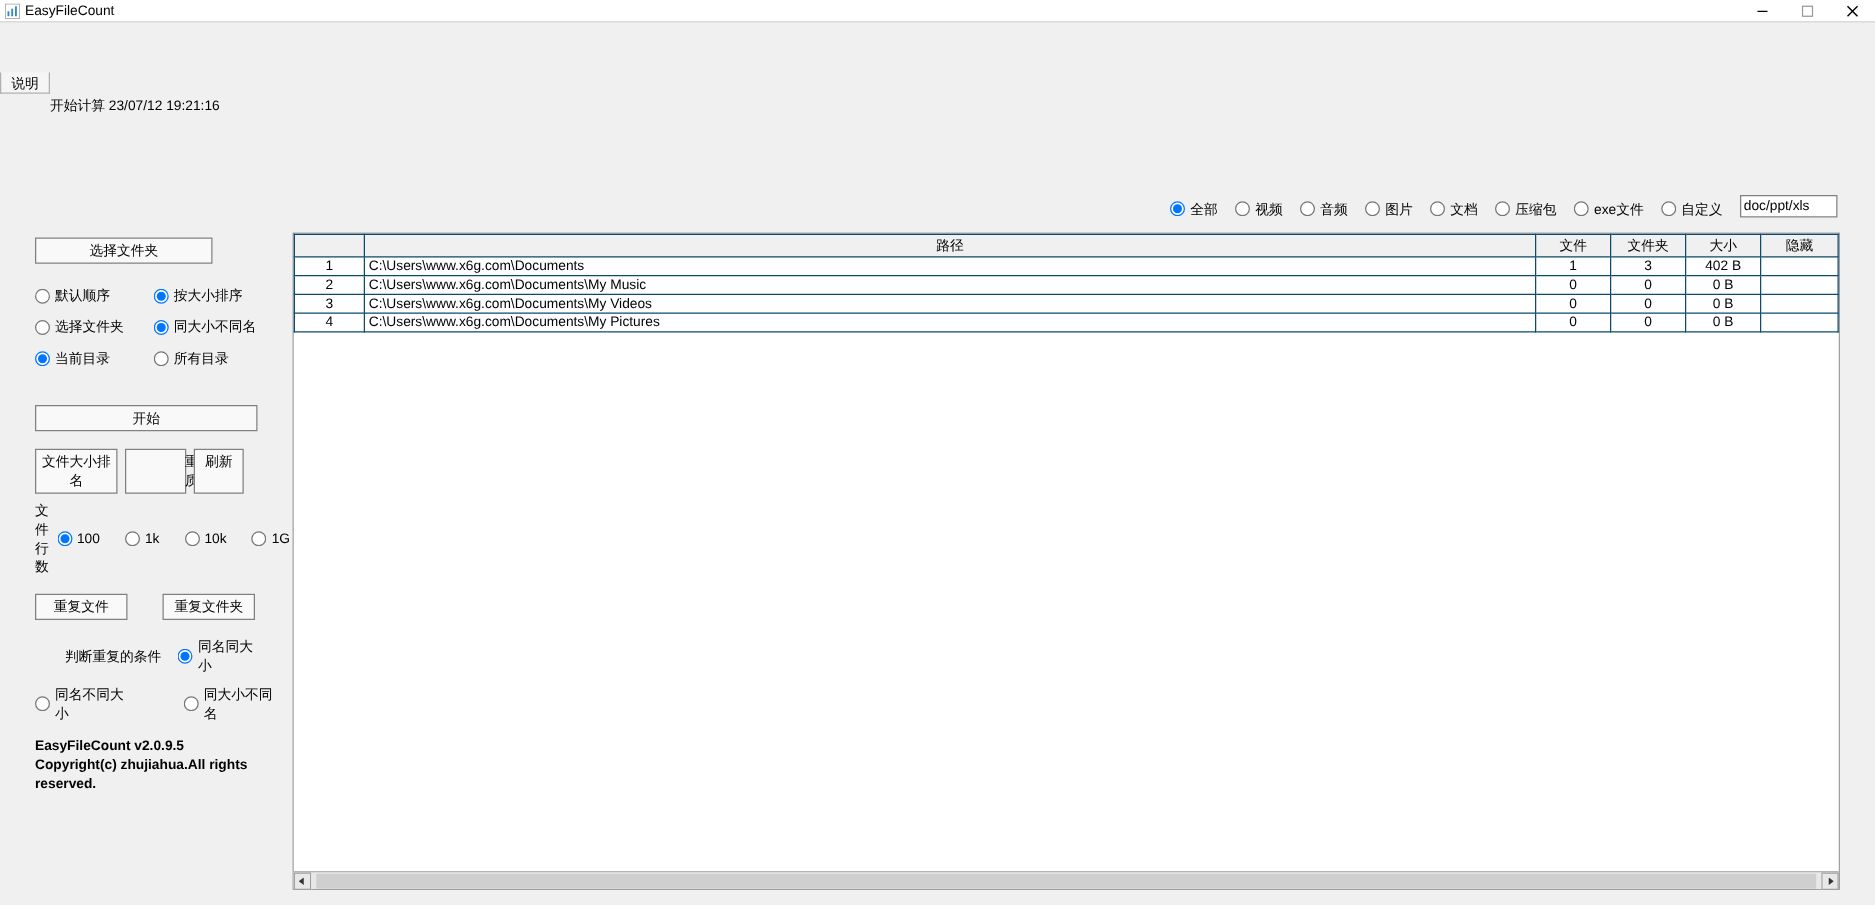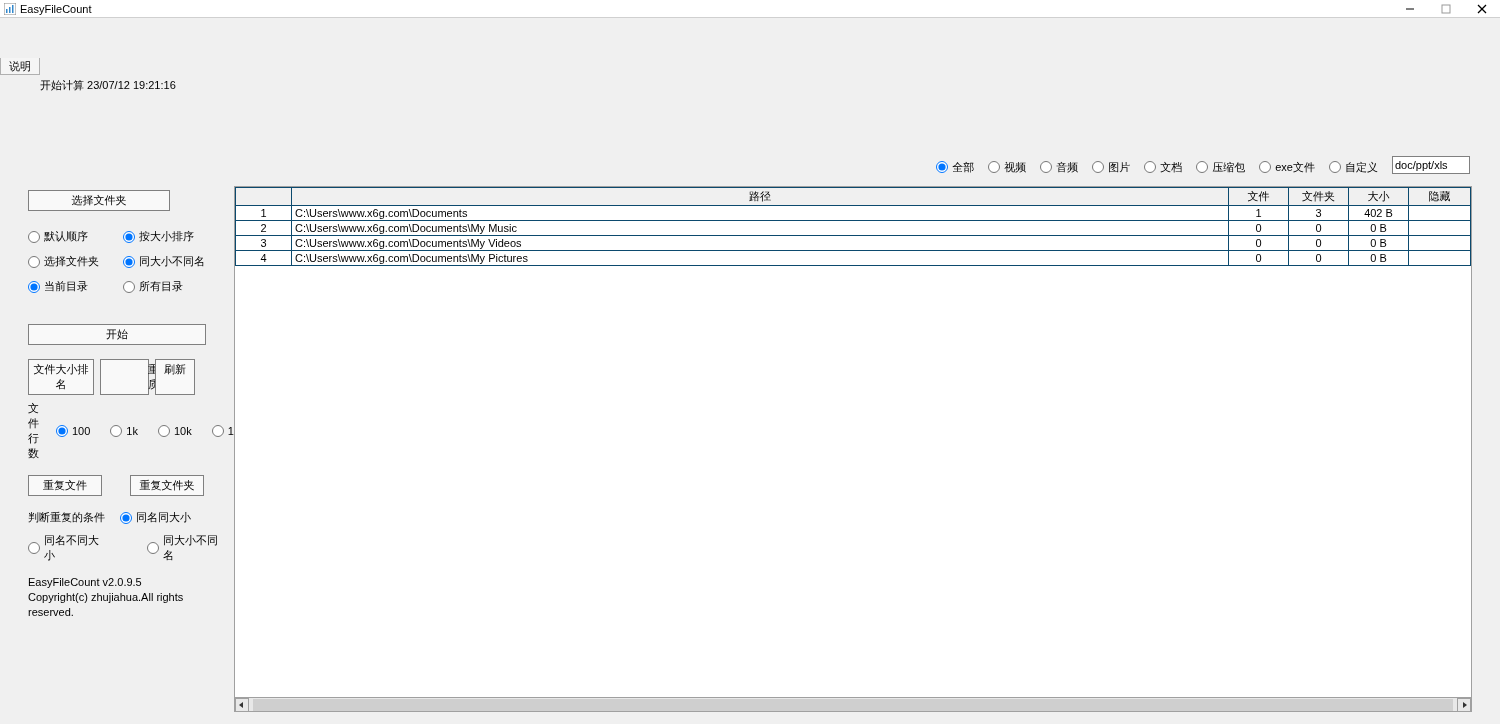--- a/index.html
+++ b/index.html
@@ -37,23 +37,23 @@
     input[type=radio]{ width:12px; height:12px; margin: 0 4px 0 0; }
     .two-col .col { width: 95px; display: flex; align-items: center;}
     .radio-row.two-col { width: 190px; }
     .sidebar-section { margin-top: 18px; }
     .btn-group { display: flex; gap: 6px; margin-top: 14px; }
     .btn-sm { width: 66px; }
     .btn-sm2 { width: 44px; padding-left: 47px; }
     .btn-sm3 { width: 40px; }
     .dup-btns { display: flex; gap: 28px; margin-top: 14px;}
     .dup-btn { width: 74px;}
-    .cond-row { display:flex; align-items:center; margin-top:14px;}
+    .cond-row { display:flex; align-items:center; margin-top:14px;margin-left:24px;}
     .cond-label{ width:92px;}
-    .copyright { margin-top: 12px; font-weight: normal; font-size: 11px; line-height: 15px;}
+    .copyright { margin-top: 12px; font-weight: bold; font-size: 11px; line-height: 15px;}
     .main {
       flex: 1; padding: 0 28px 0 2px; position: relative;
     }
     .filter-row {
       display: flex; align-items: center; justify-content: flex-end; gap: 14px; margin-top: 64px;
       font-size: 11px; padding-right: 2px; height: 22px;
     }
     .filter-radio { display: flex; align-items: center; justify-content: flex-end; }
     .filter-input {
       width: 78px; height: 18px; border: 1px solid #808080; background: #fff; padding: 1px 2px; font-size: 11px; 
@@ -73,21 +73,21 @@
     td.num, th.num{ text-align: center;}
     td.path{ text-align: left;}
     .hscroll {
       position: absolute; left:0; right:0; bottom:0; height:14px; background:#f0f0f0;
       border-top:1px solid #a0a0a0; display:flex;
     }
     .hscroll-btn{ width:14px; height:14px; border:1px solid #a0a0a0; background:#e8e8e8;
       display:flex;align-items:center;justify-content:center;}
     .hscroll-track{ flex:1; background:#e8e8e8; position:relative;}
     .hscroll-thumb{ position:absolute; left:4px; right:4px; top:1px; height:12px; background:#cfcfcf;}
-    .radio-row-rows .lbl { margin-right: 17px;}
+    .radio-row-rows .lbl { margin-right: 6px;}
   </style>
 </head>
 <body>
 
 <div class="titlebar">
   <span class="icon">
     <svg viewBox="0 0 12 12">
         <rect x="0" y="0" width="12" height="12" fill="#fff" stroke="#888"></rect>
         <rect x="2" y="6" width="1.5" height="4" fill="#38c"></rect>
         <rect x="5" y="4" width="1.5" height="6" fill="#38c"></rect>

